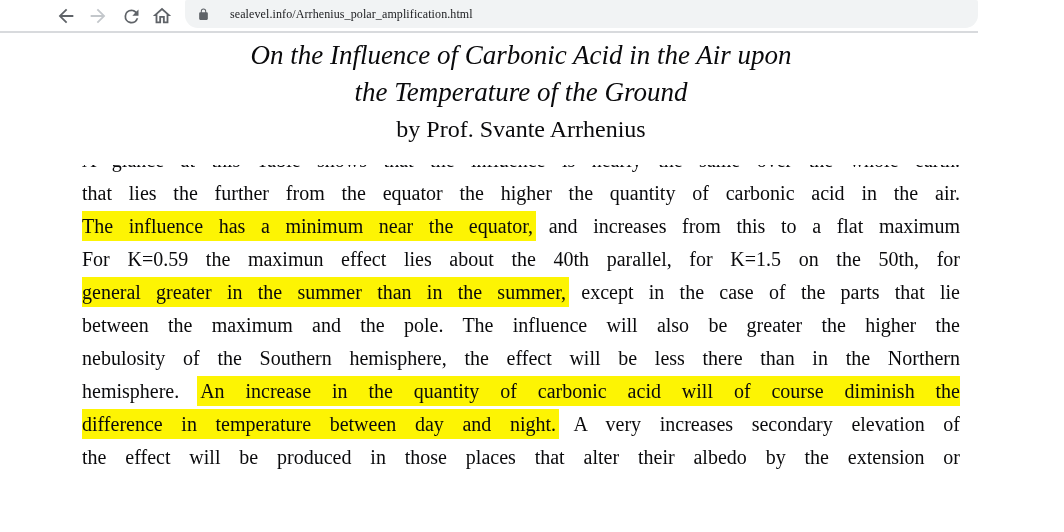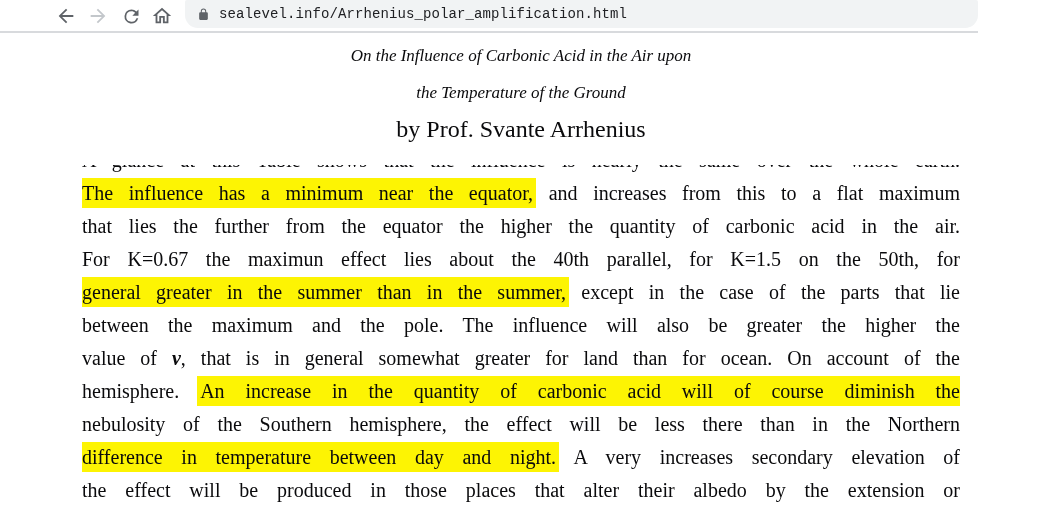--- a/index.html
+++ b/index.html
@@ -15,26 +15,26 @@
   .nav-btn svg { display: block; margin: auto; }
   .btn-back    { left: 54px; }
   .btn-forward { left: 86px; }
   .btn-reload  { left: 119px; }
   .btn-home    { left: 150px; }
   .omnibox { position: absolute; left: 185px; top: 0; width: 793px; height: 28px;
              background: var(--omnibox_bg, #f1f3f4);
              border-radius: 2px 2px 13px 13px;
              display: flex; align-items: center; cursor: text; }
   .omnibox .lock-wrap { margin-left: 12px; display: flex; align-items: center; }
-  .omnibox .url { margin-left: 9px; font-family: Liberation Mono, monospace;
-                  font-size: 14px; color: var(--url_text, #202124); letter-spacing: 0.1px; }
+  .omnibox .url { margin-left: 20px; font-family: Liberation Serif, serif;
+                  font-size: 12px; color: var(--url_text, #202124); letter-spacing: 0.1px; }
 
   
   .page { width: 878px; margin-left: 82px; }
-  .title-line { font-style: italic; font-weight: normal; font-size: 17px; line-height: 37px;
+  .title-line { font-style: italic; font-weight: normal; font-size: 27px; line-height: 37px;
                 text-align: center; }
   .title-line.first { margin-top: 6px; }
   .byline { font-size: 24px; line-height: 36px; text-align: center; }
 
   .text-clip { margin-top: 18px; height: 348px; overflow: hidden; }
   .text-inner { margin-top: -21px; }
   .line { font-size: 20px; line-height: 33px; height: 33px; overflow: hidden;
           text-align: justify; text-align-last: justify; }
   .line span { white-space: pre-wrap; }
   .hl { background: var(--highlight, #fdf403); padding: 4px 3px; margin: 0 -3px; }
@@ -77,25 +77,24 @@
 </div>
 
 <main class="page">
   <h1 class="title-line first">On the Influence of Carbonic Acid in the Air upon</h1>
   <h1 class="title-line">the Temperature of the Ground</h1>
   <div class="byline">by Prof. Svante Arrhenius</div>
 
   <div class="text-clip">
     <div class="text-inner">
       <div class="line"><span>A glance at this Table shows that the influence is nearly the same over the whole earth.</span><span></span><span></span></div>
+      <div class="line"><span>that lies the further from the equator the higher the quantity of carbonic acid in the air.</span><span></span><span></span></div>
       <div class="line"><span class="hl start">The influence has a minimum near the equator,</span><span> and increases from this to a flat maximum</span><span></span></div>
-      <div class="line"><span>that lies the further from the equator the higher the quantity of carbonic acid in the air.</span><span></span><span></span></div>
-      <div class="line"><span>For K=0.67 the maximun effect lies about the 40th parallel, for K=1.5 on the 50th, for</span><span></span><span></span></div>
+      <div class="line"><span>For K=0.59 the maximun effect lies about the 40th parallel, for K=1.5 on the 50th, for</span><span></span><span></span></div>
       <div class="line"><span class="hl start">general greater in the summer than in the summer,</span><span> except in the case of the parts that lie</span><span></span></div>
       <div class="line"><span>between the maximum and the pole. The influence will also be greater the higher the</span><span></span><span></span></div>
-      <div class="line"><span>value of </span><span class="v">v</span><span>, that is in general somewhat greater for land than for ocean. On account of the</span></div>
+      <div class="line"><span>nebulosity of the Southern hemisphere, the effect will be less there than in the Northern</span><span></span><span></span></div>
       <div class="line"><span>hemisphere. </span><span class="hl">An increase in the quantity of carbonic acid will of course diminish the</span><span></span></div>
-      <div class="line"><span>nebulosity of the Southern hemisphere, the effect will be less there than in the Northern</span><span></span><span></span></div>
       <div class="line"><span class="hl start">difference in temperature between day and night.</span><span> A very increases secondary elevation of</span><span></span></div>
       <div class="line"><span>the effect will be produced in those places that alter their albedo by the extension or</span><span></span><span></span></div>
     </div>
   </div>
 </main>
 
 </body></html>

